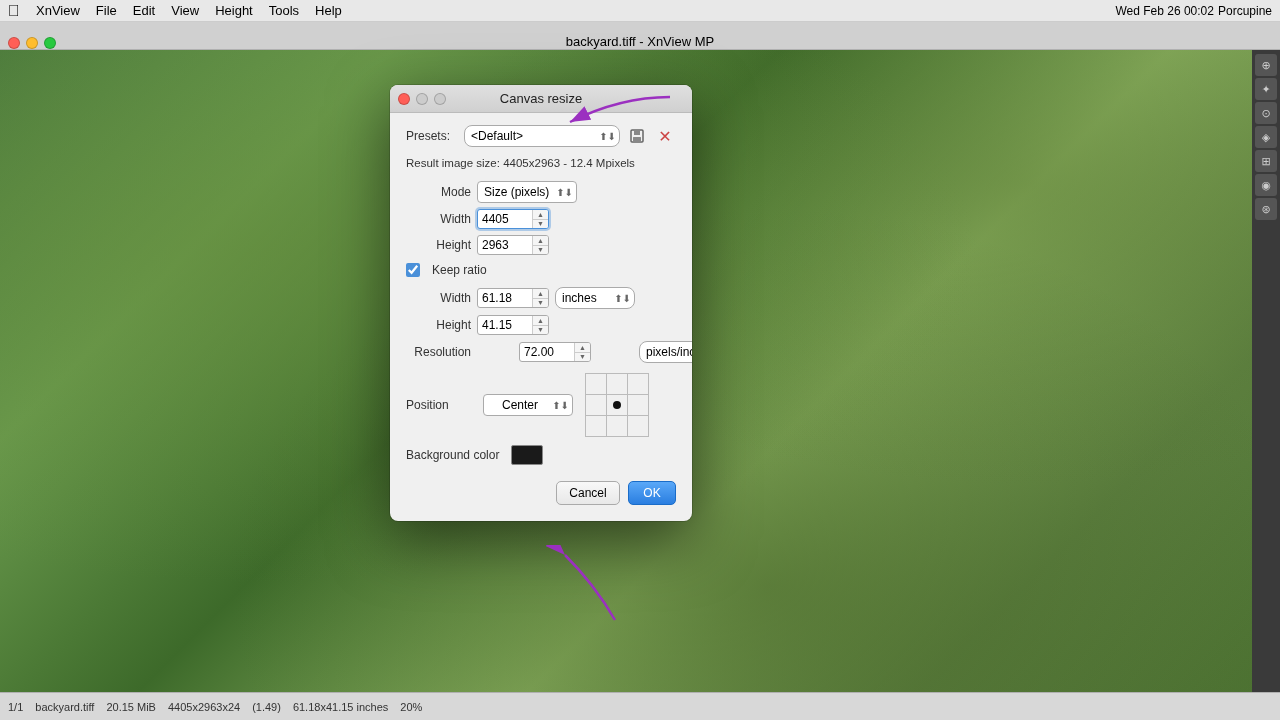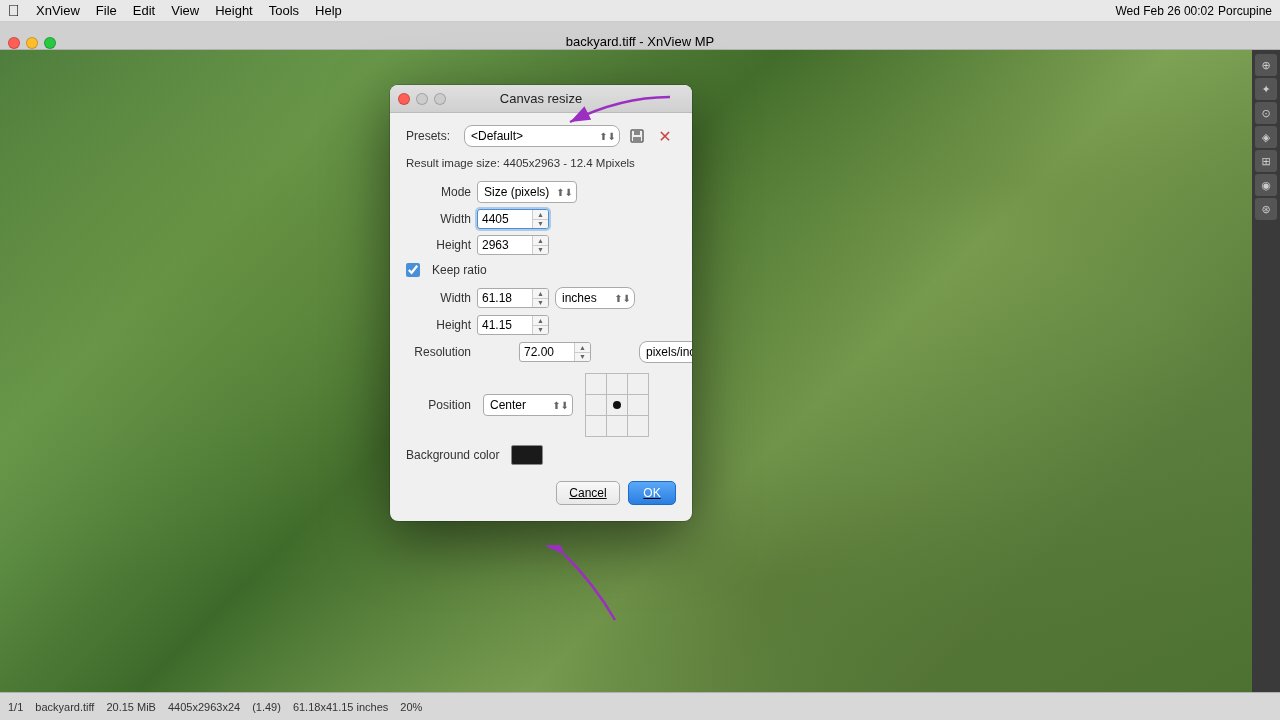--- a/index.html
+++ b/index.html
@@ -348,32 +348,31 @@
       display: flex;
       align-items: center;
       gap: 12px;
       margin-top: 10px;
       margin-bottom: 8px;
     }
     .pos-label {
       font-size: 12px;
       color: #333;
       min-width: 65px;
-      text-align: right;
     }
     .pos-select-wrap {
       position: relative;
     }
     .pos-select {
       height: 22px;
       background: white;
       border: 1px solid #aaa;
       border-radius: 4px;
       font-size: 12px;
-      padding: 0 20px 0 6px;
+      padding: 0 20px 0 18px;
       appearance: none;
       -webkit-appearance: none;
       cursor: pointer;
       width: 90px;
     }
 
     
     .pos-grid {
       display: grid;
       grid-template-columns: repeat(3, 20px);
@@ -419,21 +418,20 @@
       border-radius: 2px;
       cursor: pointer;
     }
 
     
     .dialog-buttons {
       display: flex;
       justify-content: flex-end;
       gap: 8px;
       margin-top: 16px;
-      text-decoration: underline;
     }
     .btn-cancel {
       height: 24px;
       min-width: 64px;
       background: linear-gradient(to bottom, #f8f8f8, #e8e8e8);
       border: 1px solid #aaa;
       border-radius: 5px;
       font-size: 12px;
       cursor: pointer;
       padding: 0 12px;

